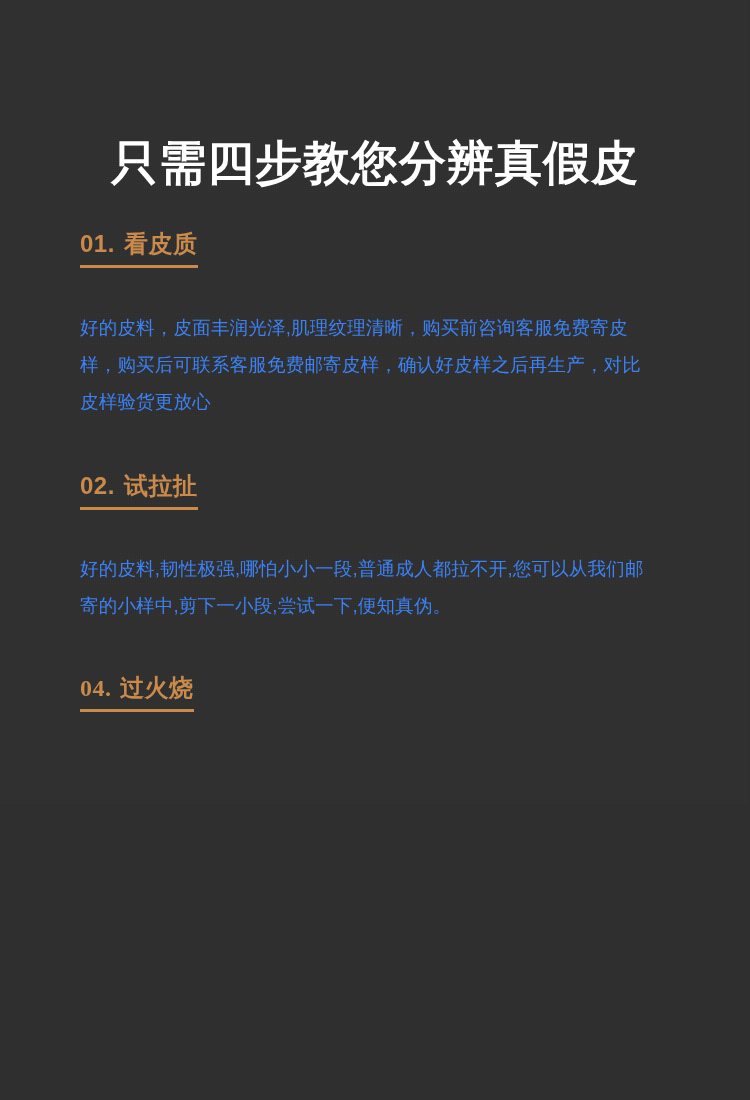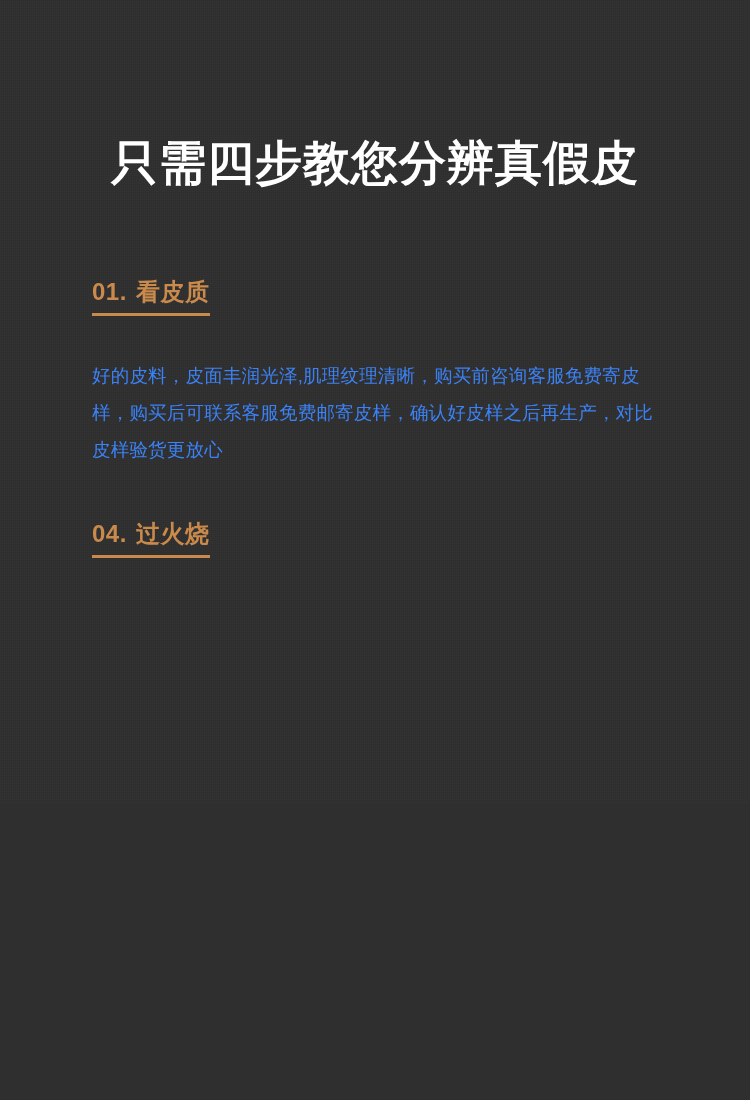--- a/index.html
+++ b/index.html
@@ -37,24 +37,23 @@
     width: 750px;
     text-align: center;
     color: #ffffff;
     font-size: 47px;
     font-weight: bold;
     letter-spacing: 1px;
     line-height: 1.2;
   }
   .content {
     position: absolute;
-    left: 92px;
+    left: 80px;
     top: 228px;
     width: 566px;
-    margin-top: 48px;
   }
   .section {
     margin-bottom: 40px;
   }
   .section-heading {
     display: inline-block;
     color: #c98a4b;
     font-size: 24px;
     font-weight: bold;
     letter-spacing: 0.5px;
@@ -67,40 +66,47 @@
   }
   .section-body {
     color: #3b82f6;
     font-size: 18.5px;
     line-height: 2.0;
     letter-spacing: 0.2px;
   }
   .sec-1 { margin-bottom: 50px; }
   .sec-2 { margin-bottom: 48px; }
   .sec-3 { margin-bottom: 52px; }
-  .sec-4 { margin-bottom: 0; }
+  .sec-4 { margin-bottom: 0; font-family: Liberation Serif, serif; }
 </style>
 </head>
 <body>
 
 <div class="page">
   <div class="texture"></div>
 
   <h1 class="main-title">只需四步教您分辨真假皮</h1>
 
   <div class="content">
 
     <div class="section sec-1">
       <div class="section-heading">
         <span class="num">01.</span>
         <span>看皮质</span>
       </div>
       <p class="section-body">好的皮料，皮面丰润光泽,肌理纹理清晰，购买前咨询客服免费寄皮样，购买后可联系客服免费邮寄皮样，确认好皮样之后再生产，对比皮样验货更放心</p>
     </div>
 
+    <div class="section sec-2">
+      <div class="section-heading">
+        <span class="num">02.</span>
+        <span>试拉扯</span>
+      </div>
+      <p class="section-body">好的皮料,韧性极强,哪怕小小一段,普通成人都拉不开,您可以从我们邮寄的小样中,剪下一小段,尝试一下,便知真伪。</p>
+    </div>
 
 
     <div class="section sec-4">
       <div class="section-heading">
         <span class="num">04.</span>
         <span>过火烧</span>
       </div>
     </div>
 
   </div>

